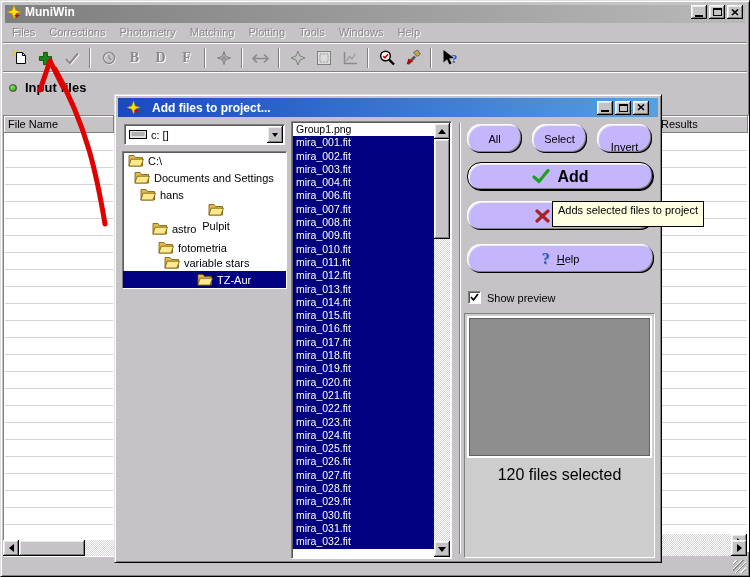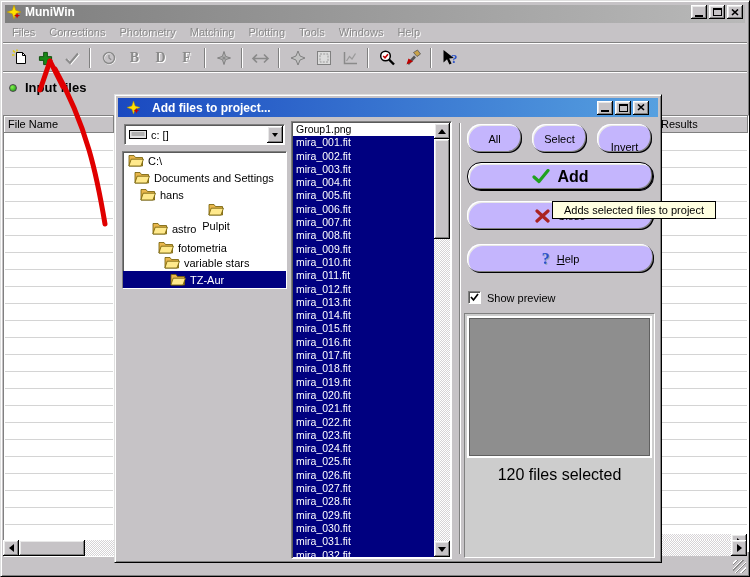--- a/index.html
+++ b/index.html
@@ -89,21 +89,21 @@
   .first-underline::first-letter{text-decoration:underline;}
   .help-q{font-family:"Liberation Serif",serif;font-weight:bold;font-size:16px;color:var(--help-blue,#2a51c8);text-shadow:1px 1px 0 #9ab;}
   .checkbox-row{position:absolute;left:353px;top:196px;display:flex;align-items:center;gap:6px;font-size:11px;color:#000;}
   .checkbox{width:13px;height:13px;background:#fff;border:1px solid;border-color:#808080 #fff #fff #808080;
     box-shadow:inset 1px 1px 0 #5a5a5a;display:flex;align-items:center;justify-content:center;}
   .preview-panel{position:absolute;left:349px;top:218px;width:191px;height:245px;background:#cdcdcd;
     border:1px solid;border-color:#808080 #fff #fff #808080;padding:4px;}
   .preview-image{height:138px;background:#8e8e8e;border:1px solid #606060;box-shadow:0 0 0 2px #fff;}
   .preview-caption{margin-top:10px;text-align:center;font-size:16px;color:#000;}
   
-  .tooltip{position:absolute;left:551px;top:200px;height:18px;padding:2px 11px;white-space:nowrap;
+  .tooltip{position:absolute;left:551px;top:200px;height:26px;padding:2px 5px;white-space:nowrap;
     background:var(--tooltip-bg,#ffffe1);border:1px solid #000;font-size:11px;color:#000;z-index:30;}
   .arrow-overlay{position:absolute;left:0;top:0;width:750px;height:577px;z-index:40;pointer-events:none;}
 </style>
 </head>
 <body>
 
 <div class="screen">
 
   <div class="titlebar">
     <span class="tico">
@@ -389,39 +389,38 @@
         </div>
         <div class="tree-row" style="padding-left: 41px;">
           <span class="tico">
             <svg width="16" height="13" viewBox="0 0 16 13">
               <path d="M1 1.5 h5 l1.5 2 H14.5 v8.5 H1 z" fill="#e8b64c" stroke="#6e5a00" stroke-width="0.8"></path>
               <path d="M3.2 5.2 h12.3 l-2.6 6.8 H0.9 z" fill="#ffe98c" stroke="#6e5a00" stroke-width="0.8"></path>
             </svg>
           </span>
           <span>variable stars</span>
         </div>
-        <div class="tree-row sel" style="padding-left: 47px;">
+        <div class="tree-row sel" style="padding-left: 74px;">
           <span class="tico">
             <svg width="16" height="13" viewBox="0 0 16 13">
               <path d="M1 1.5 h5 l1.5 2 H14.5 v8.5 H1 z" fill="#e8b64c" stroke="#6e5a00" stroke-width="0.8"></path>
               <path d="M3.2 5.2 h12.3 l-2.6 6.8 H0.9 z" fill="#ffe98c" stroke="#6e5a00" stroke-width="0.8"></path>
             </svg>
           </span>
           <span>TZ-Aur</span>
         </div>
       </div>
 
     <div class="file-list sunken">
       <div class="file-rows">
           <div class="file-row">Group1.png</div>
           <div class="file-row sel">mira_001.fit</div>
           <div class="file-row sel">mira_002.fit</div>
           <div class="file-row sel">mira_003.fit</div>
           <div class="file-row sel">mira_004.fit</div>
-          <div class="file-row sel">mira_005.fit</div>
           <div class="file-row sel">mira_006.fit</div>
           <div class="file-row sel">mira_007.fit</div>
           <div class="file-row sel">mira_008.fit</div>
           <div class="file-row sel">mira_009.fit</div>
           <div class="file-row sel">mira_010.fit</div>
           <div class="file-row sel">mira_011.fit</div>
           <div class="file-row sel">mira_012.fit</div>
           <div class="file-row sel">mira_013.fit</div>
           <div class="file-row sel">mira_014.fit</div>
           <div class="file-row sel">mira_015.fit</div>

